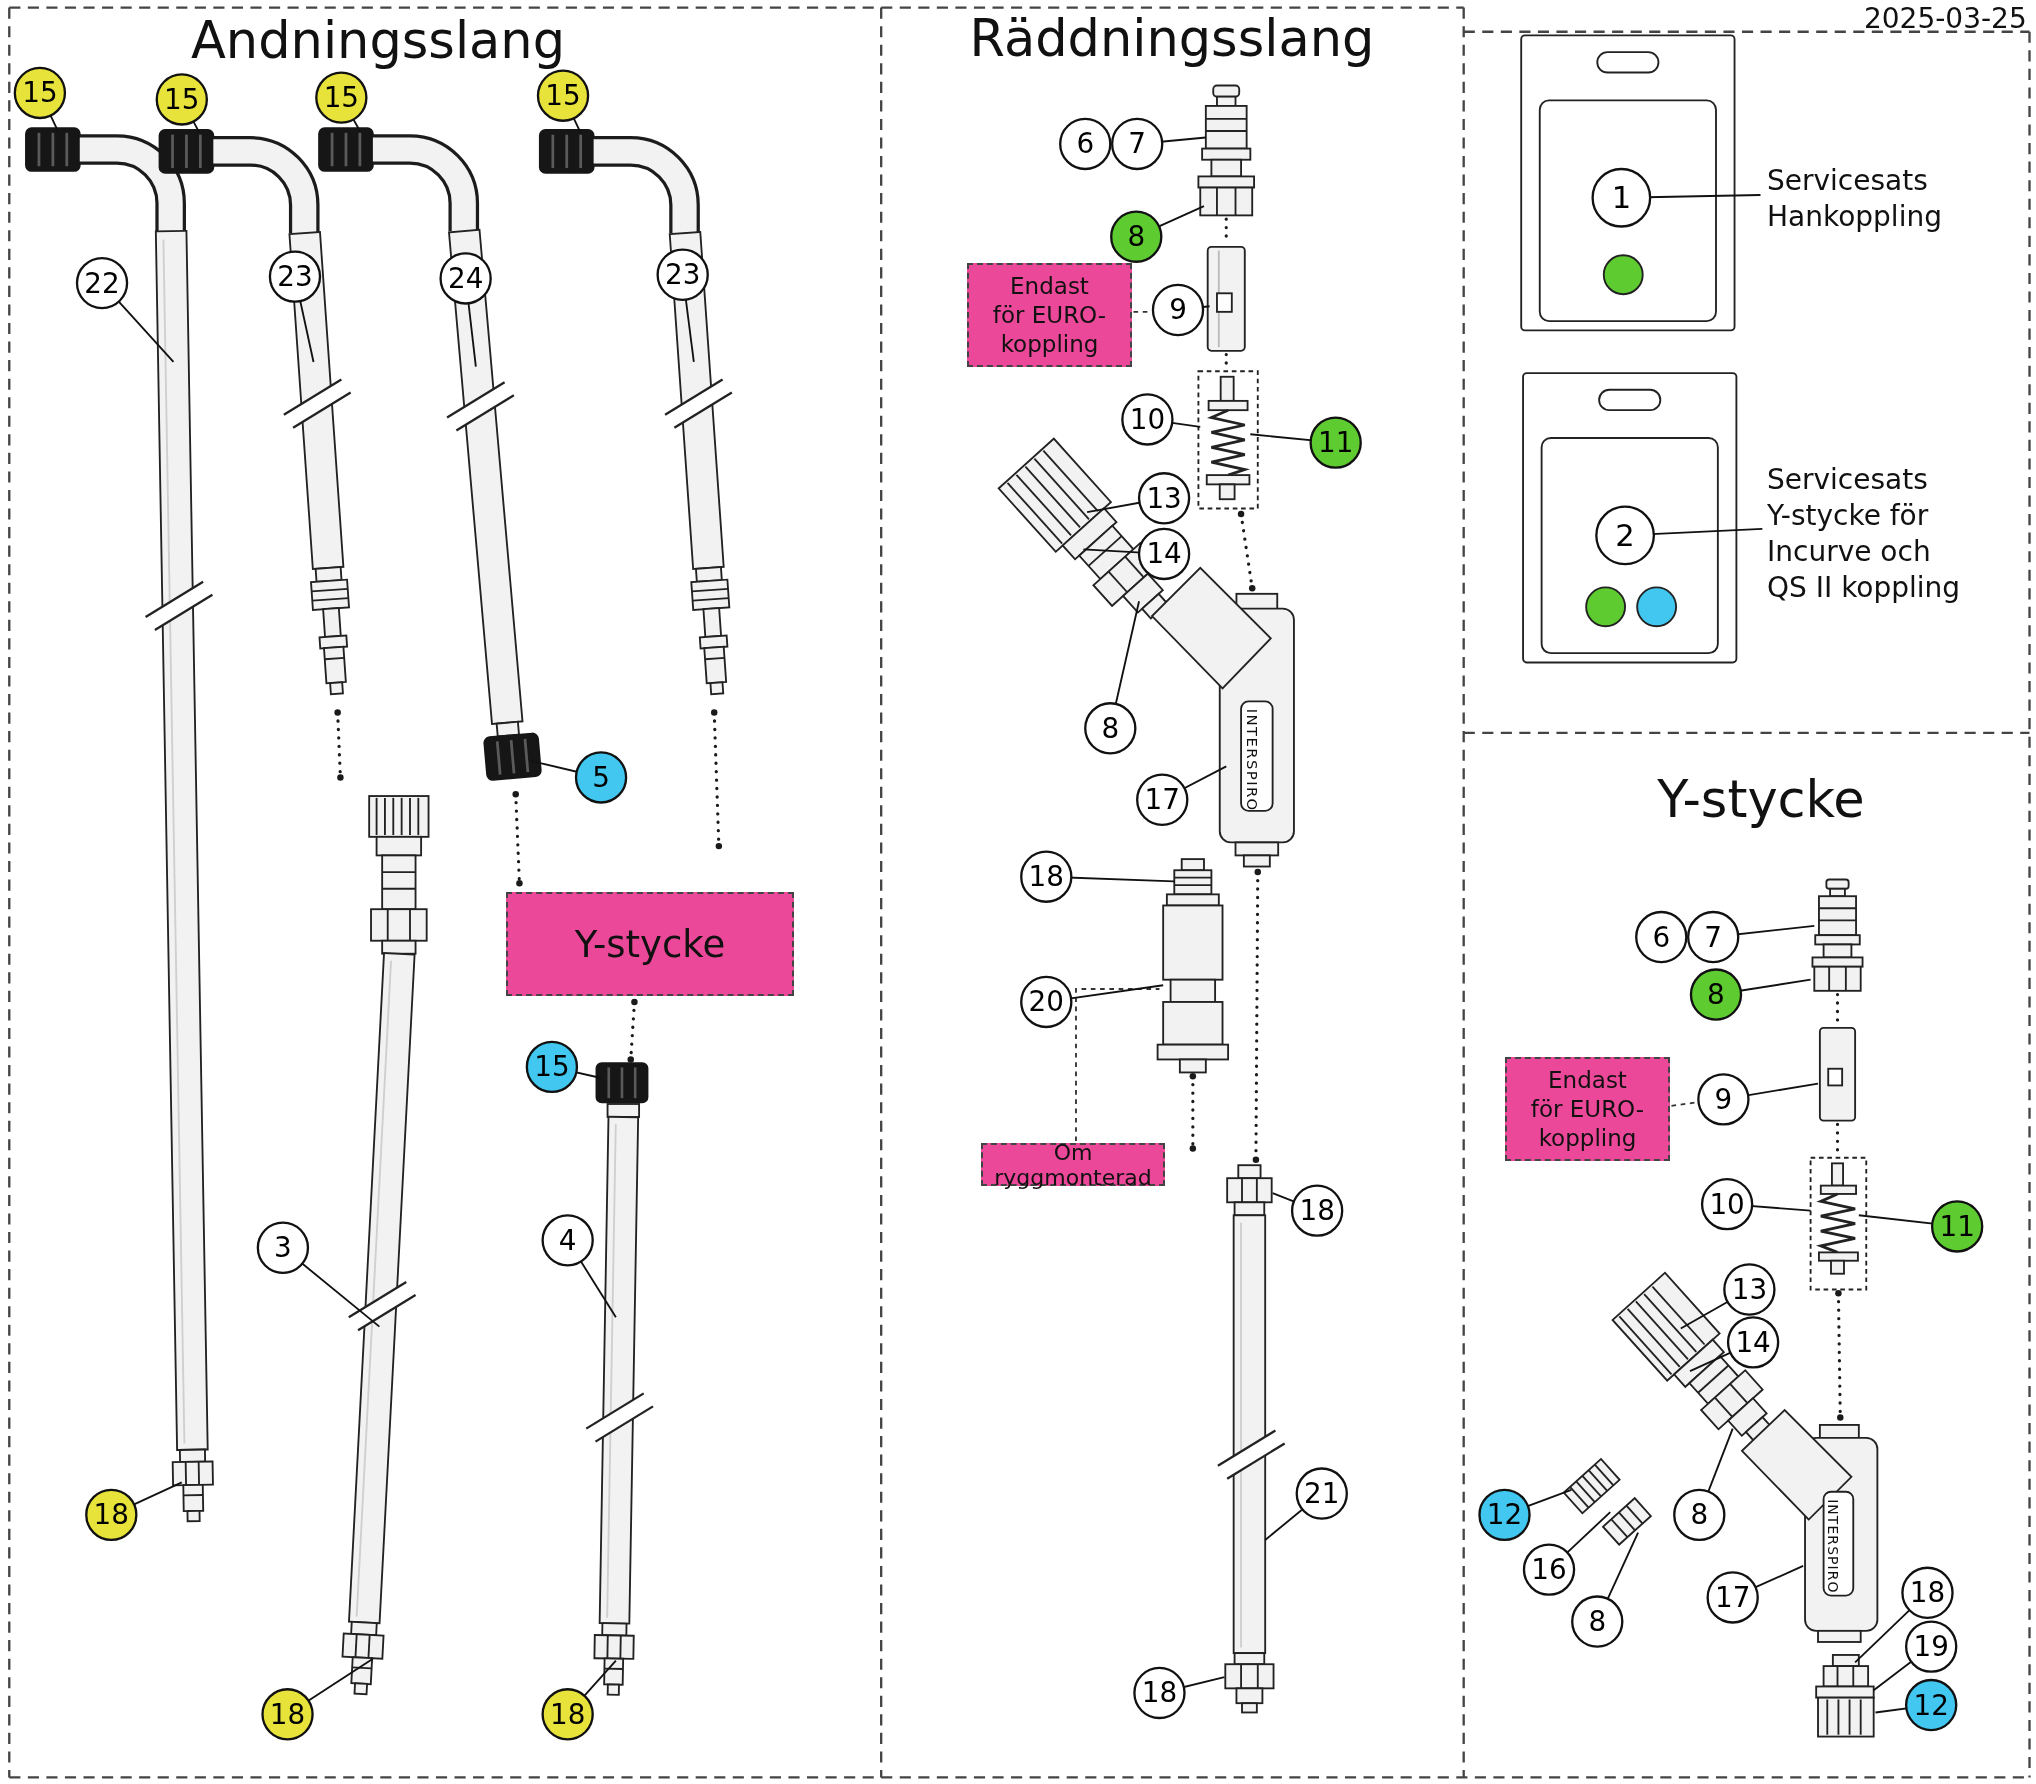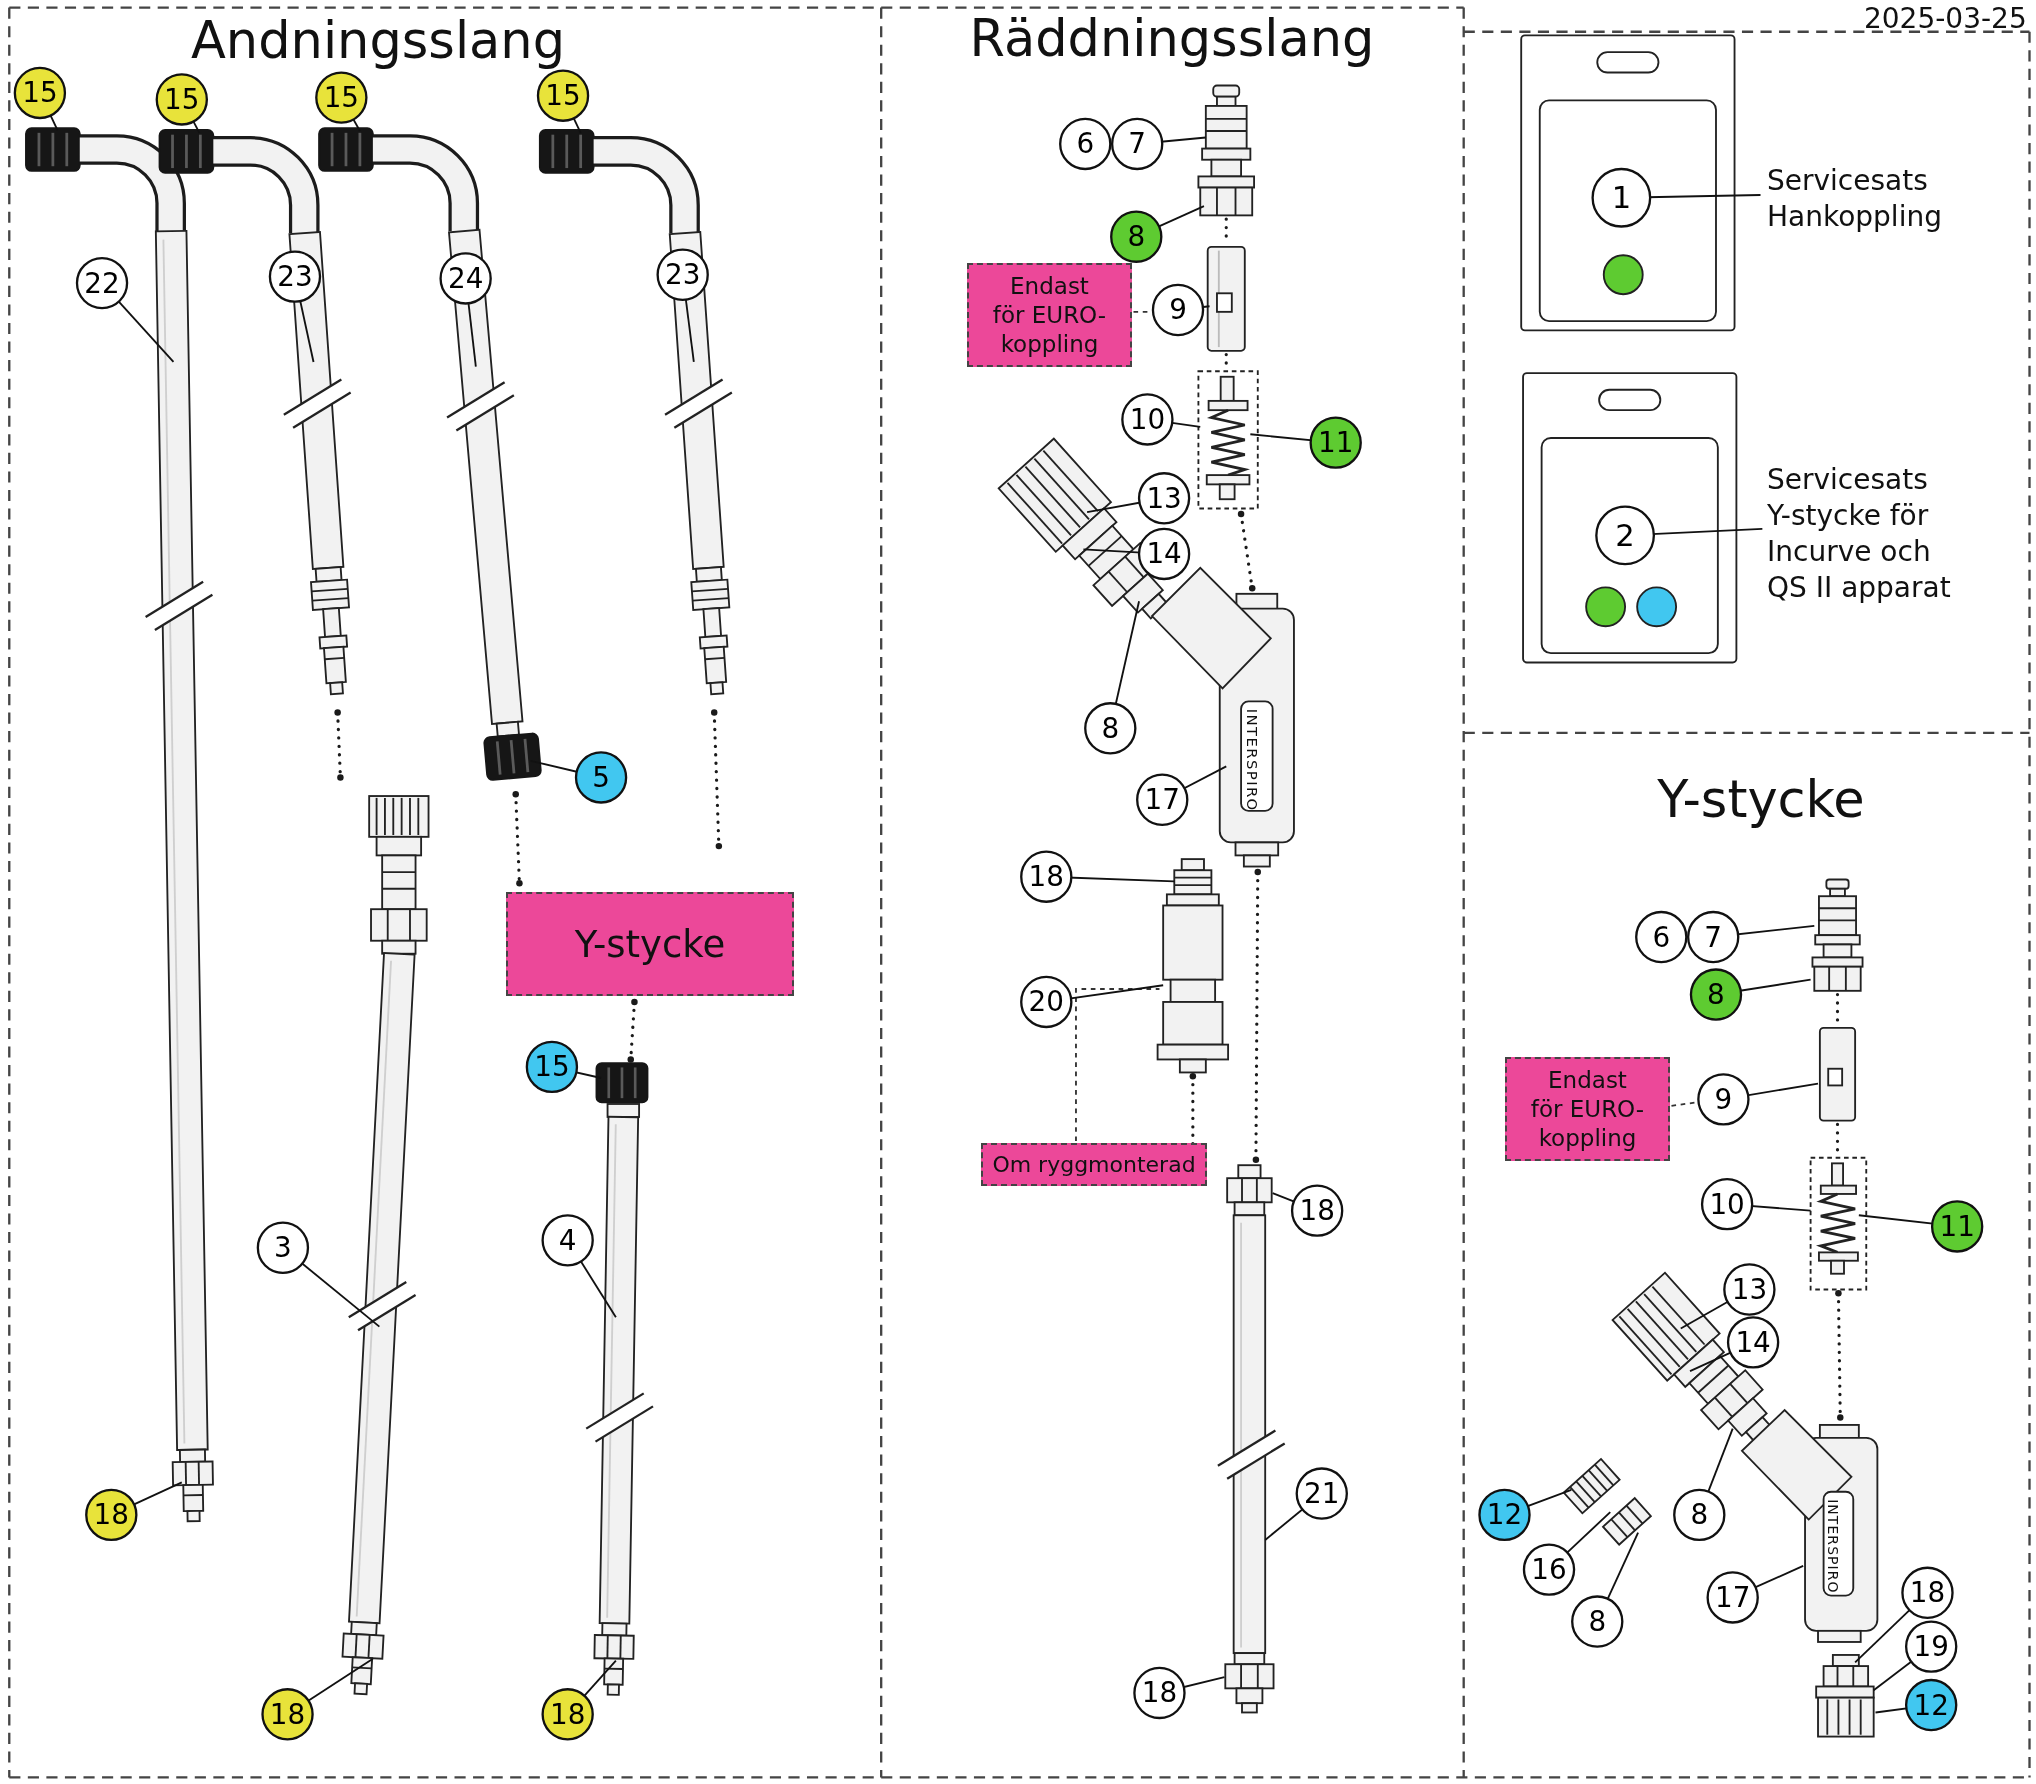--- a/index.html
+++ b/index.html
@@ -11,21 +11,21 @@
   .title { position:absolute; font-size:51px; transform:translateX(-50%); white-space:nowrap; }
   .title-left  { left:378px;  top:11px; }
   .title-mid   { left:1172px; top:9.3px; }
   .title-right { left:1761px; top:770px; }
   .note { position:absolute; border:2.3px dashed #444; background:#ec4899;
           display:flex; align-items:center; justify-content:center;
           text-align:center; white-space:pre-line; }
   .ybox       { left:506px;  top:892px;  width:288px; height:104px; font-size:37px; }
   .euro-mid   { left:967px; top:263px;  width:165px; height:104px; font-size:23px; line-height:29px; }
   .euro-right { left:1505px; top:1057px; width:165px; height:104px; font-size:23px; line-height:29px; }
-  .rygg       { left:981px; top:1143px; width:226px; height:43px;  font-size:22px; }
+  .rygg       { left:981px; top:1143px; width:184px; height:43px;  font-size:22px; }
   .kit-text { position:absolute; font-size:28px; line-height:36px; }
   .kit1 { left:1767px; top:163px; }
   .kit2 { left:1767px; top:462px; }
   .kit-title { font-weight:normal; }
   .kit-desc { white-space:pre-line; }
 </style>
 </head>
 <body>
 
 <div class="page">
@@ -643,17 +643,17 @@
   <div class="note rygg">Om ryggmonterad</div>
 
   <div class="kit-text kit1">
     <div class="kit-title">Servicesats</div>
     <div class="kit-desc">Hankoppling</div>
   </div>
   <div class="kit-text kit2">
     <div class="kit-title">Servicesats</div>
     <div class="kit-desc">Y-stycke för
 Incurve och
-QS II apparat</div>
+QS II koppling</div>
   </div>
 
 </div>
 
 
 </body></html>

